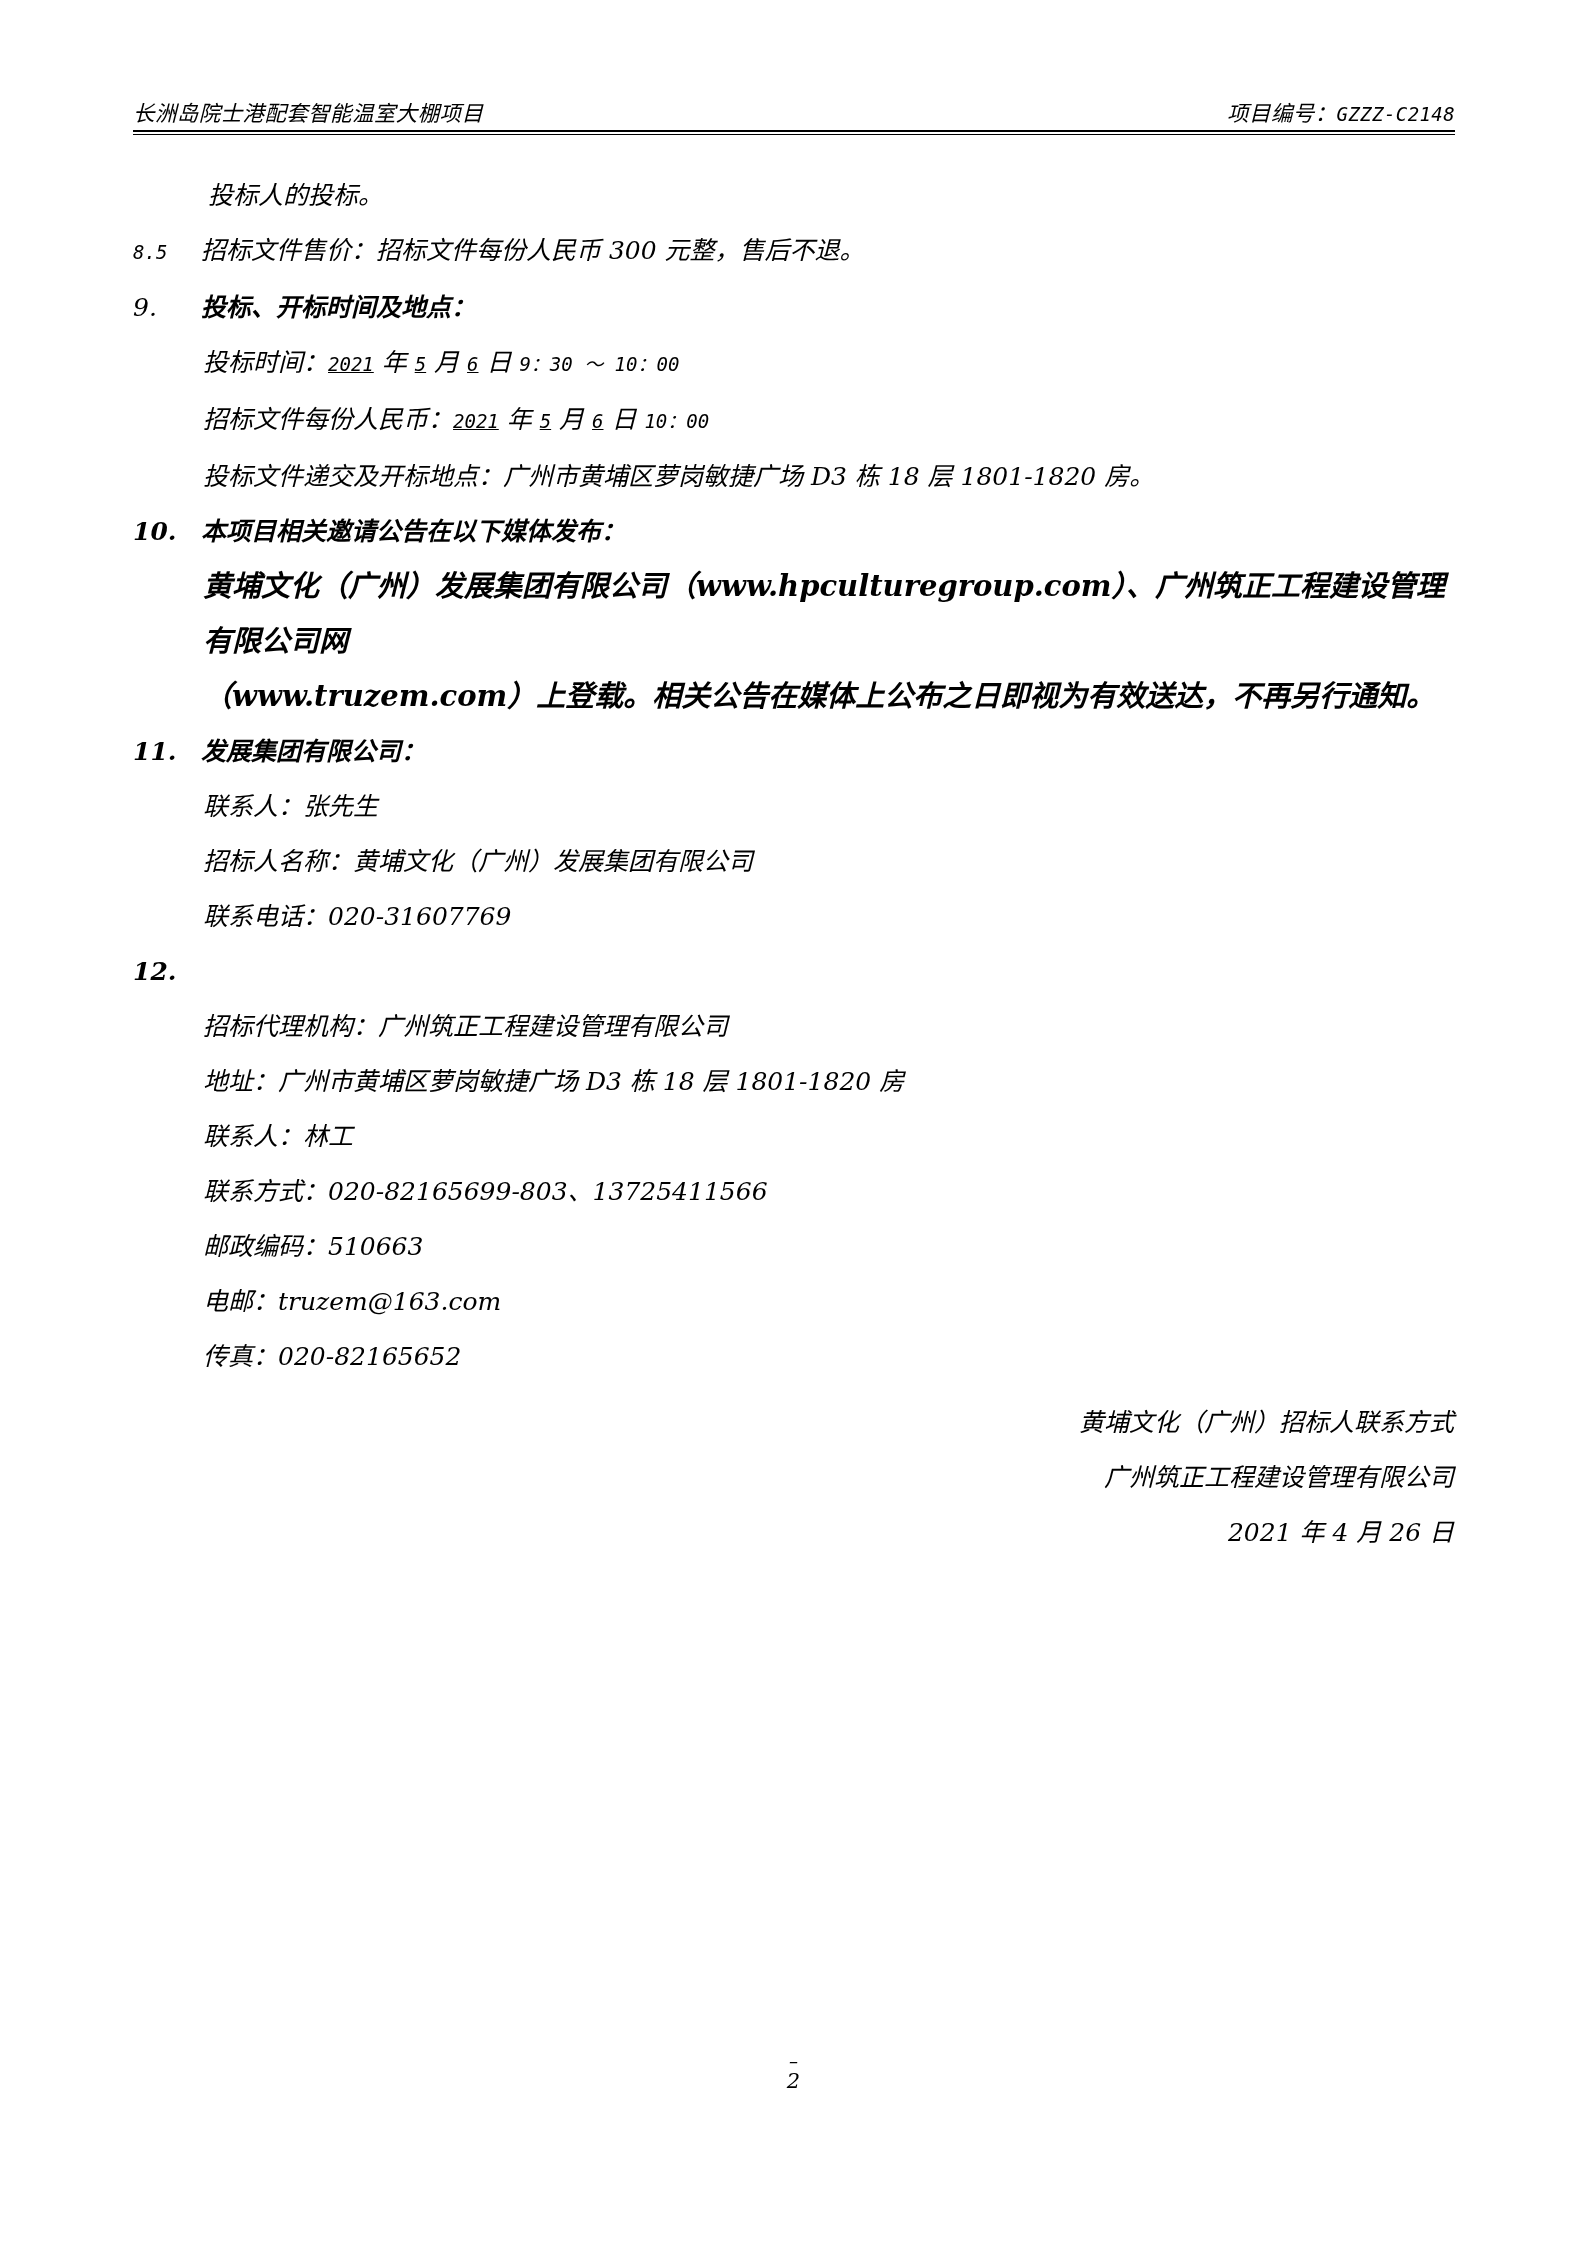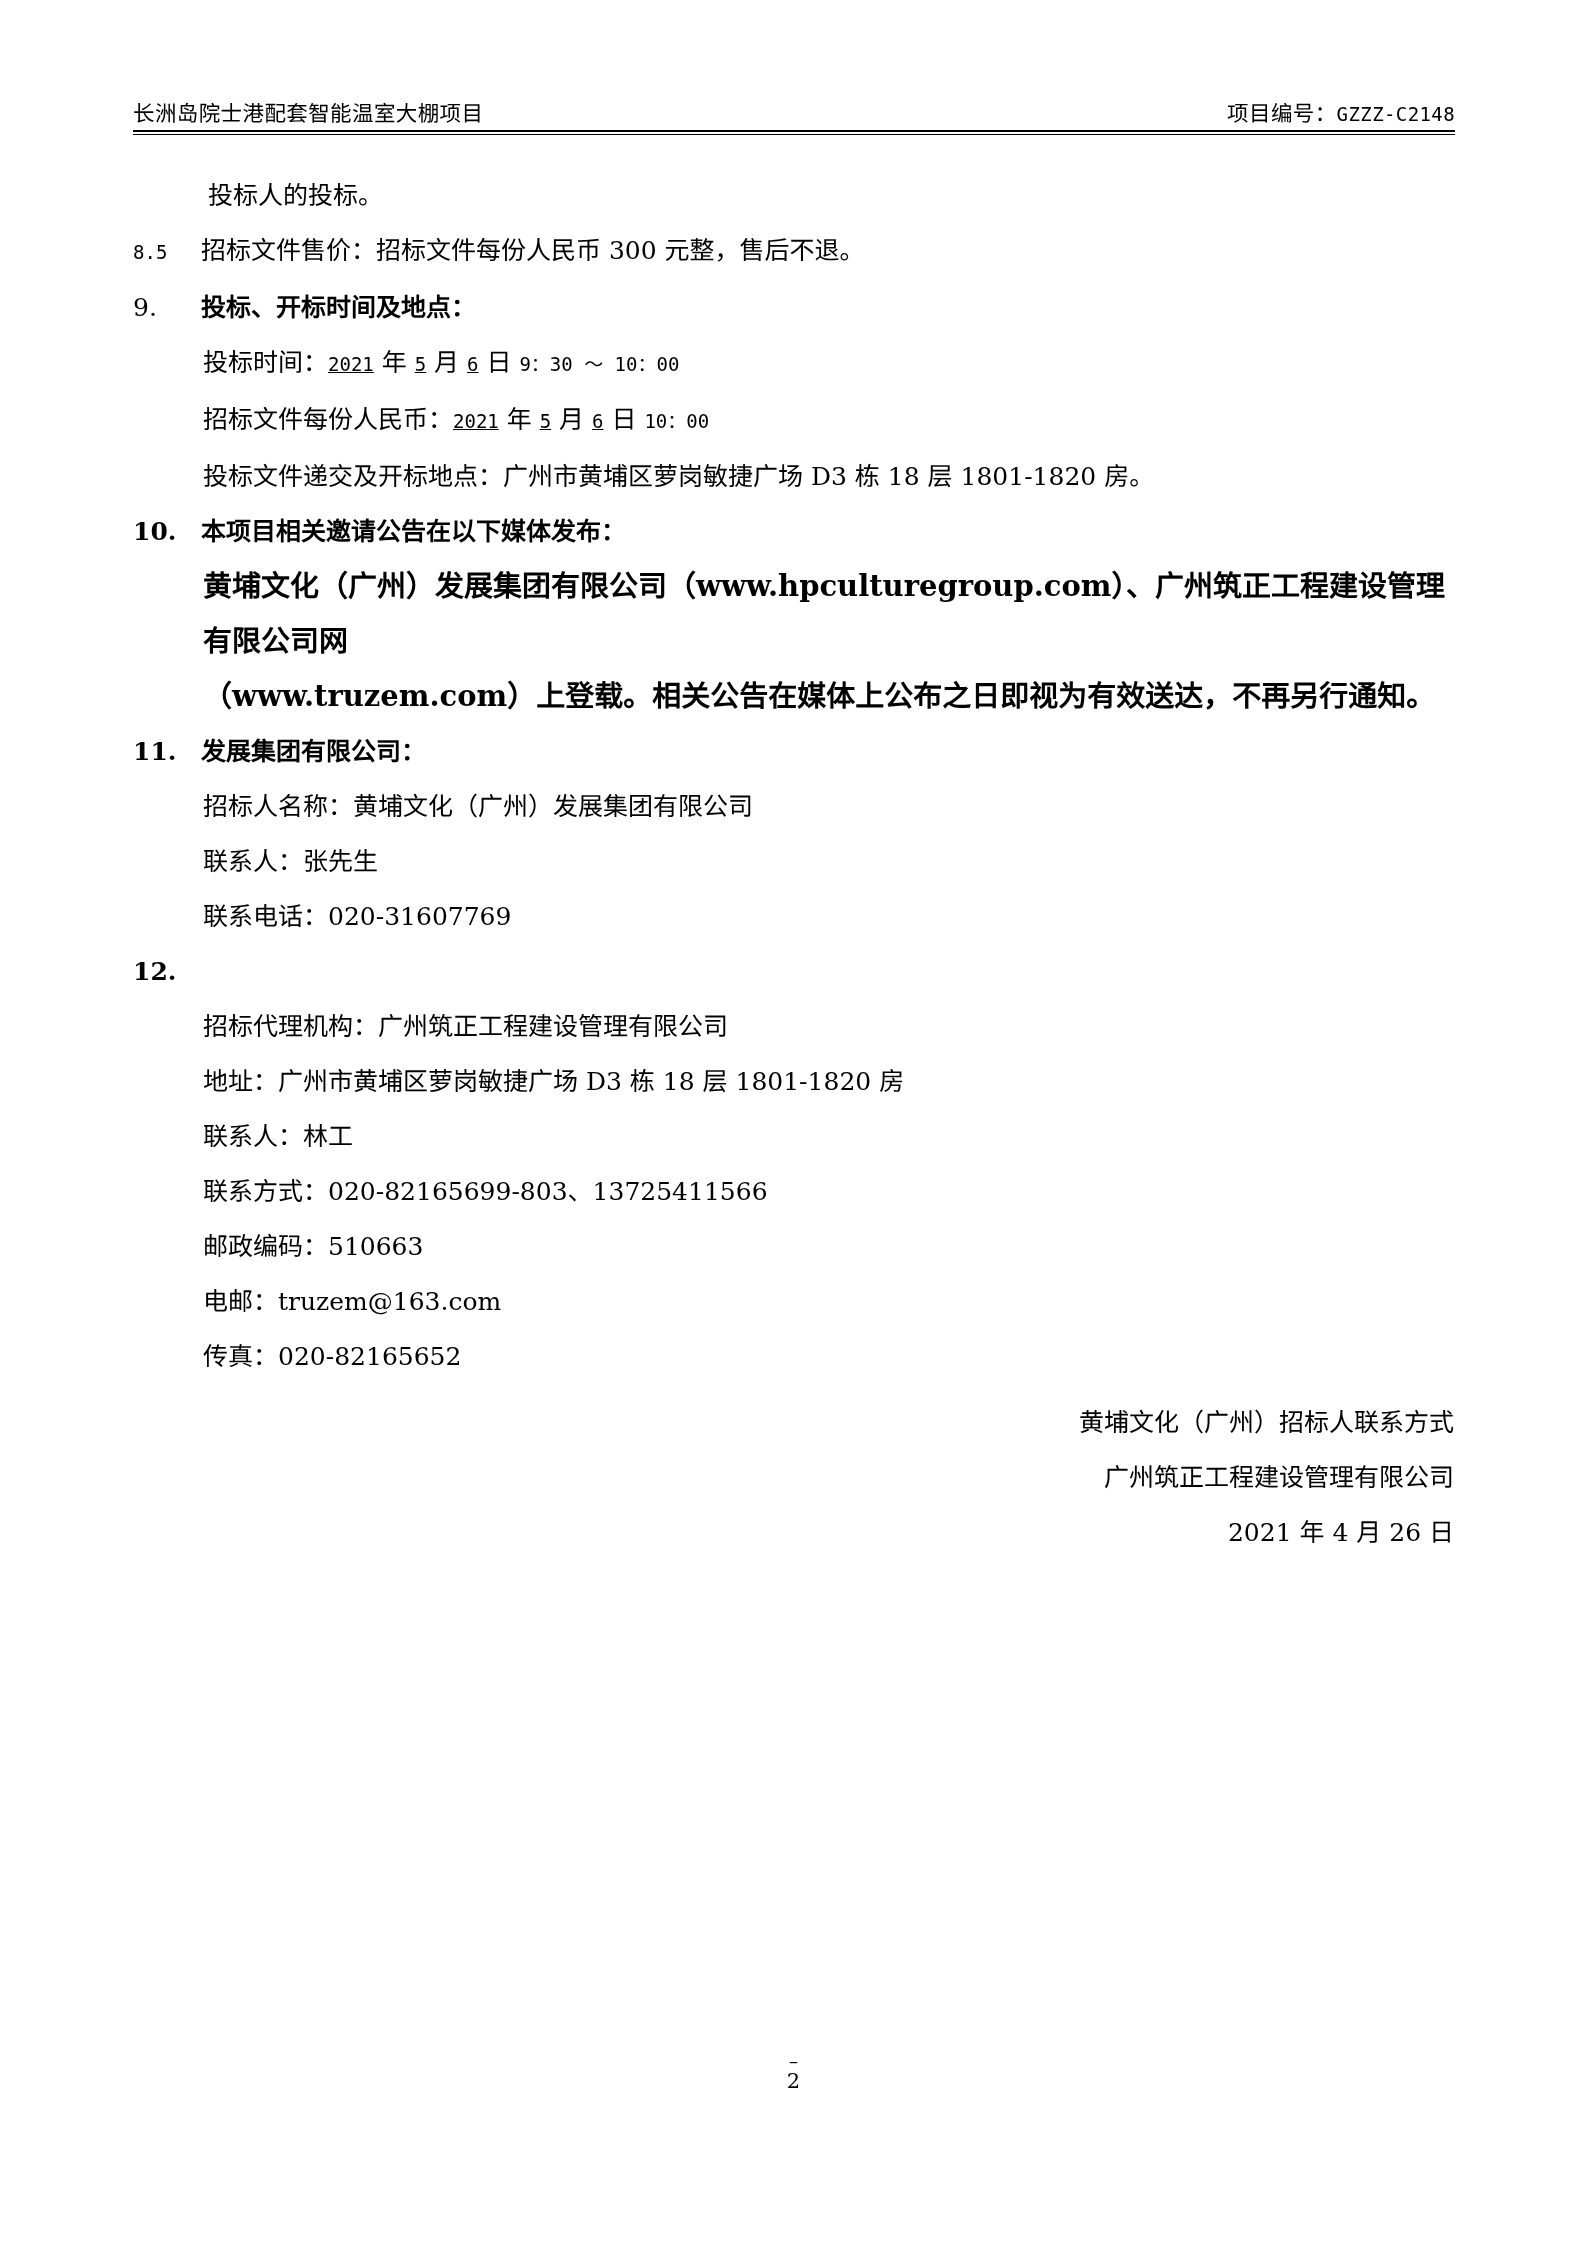--- a/index.html
+++ b/index.html
@@ -13,20 +13,21 @@
     font-family: "DejaVu Serif", "Liberation Serif", serif;
     color: #000000;
     position: relative;
   }
   .page {
     position: relative;
     width: 1587px;
     height: 2245px;
     box-sizing: border-box;
     padding: 0;
+    font-style: italic;
   }
 
   
   .header {
     position: absolute;
     left: 133px;
     top: 96px;
     width: 1322px;
     display: flex;
     justify-content: space-between;
@@ -155,22 +156,22 @@
 
     <div class="para-wrap">
       <span class="l2">黄埔文化（广州）发展集团有限公司（www.hpculturegroup.com）、广州筑正工程建设管理有限公司网</span>
       <span class="l2">（www.truzem.com）上登载。相关公告在媒体上公布之日即视为有效送达，不再另行通知。</span>
     </div>
 
     <div class="num-row">
       <span class="num bold">11.</span>
       <span class="txt bold">发展集团有限公司：</span>
     </div>
+    <div class="line indent-2">联系人：张先生</div>
     <div class="line indent-2">招标人名称：黄埔文化（广州）发展集团有限公司</div>
-    <div class="line indent-2">联系人：张先生</div>
     <div class="line indent-2">联系电话：020-31607769</div>
 
     <div class="num-row">
       <span class="num bold">12.</span>
     </div>
     <div class="line indent-2">招标代理机构：广州筑正工程建设管理有限公司</div>
     <div class="line indent-2">地址：广州市黄埔区萝岗敏捷广场 D3 栋 18 层 1801-1820 房</div>
     <div class="line indent-2">联系人：林工</div>
     <div class="line indent-2">联系方式：020-82165699-803、13725411566</div>
     <div class="line indent-2">邮政编码：510663</div>

